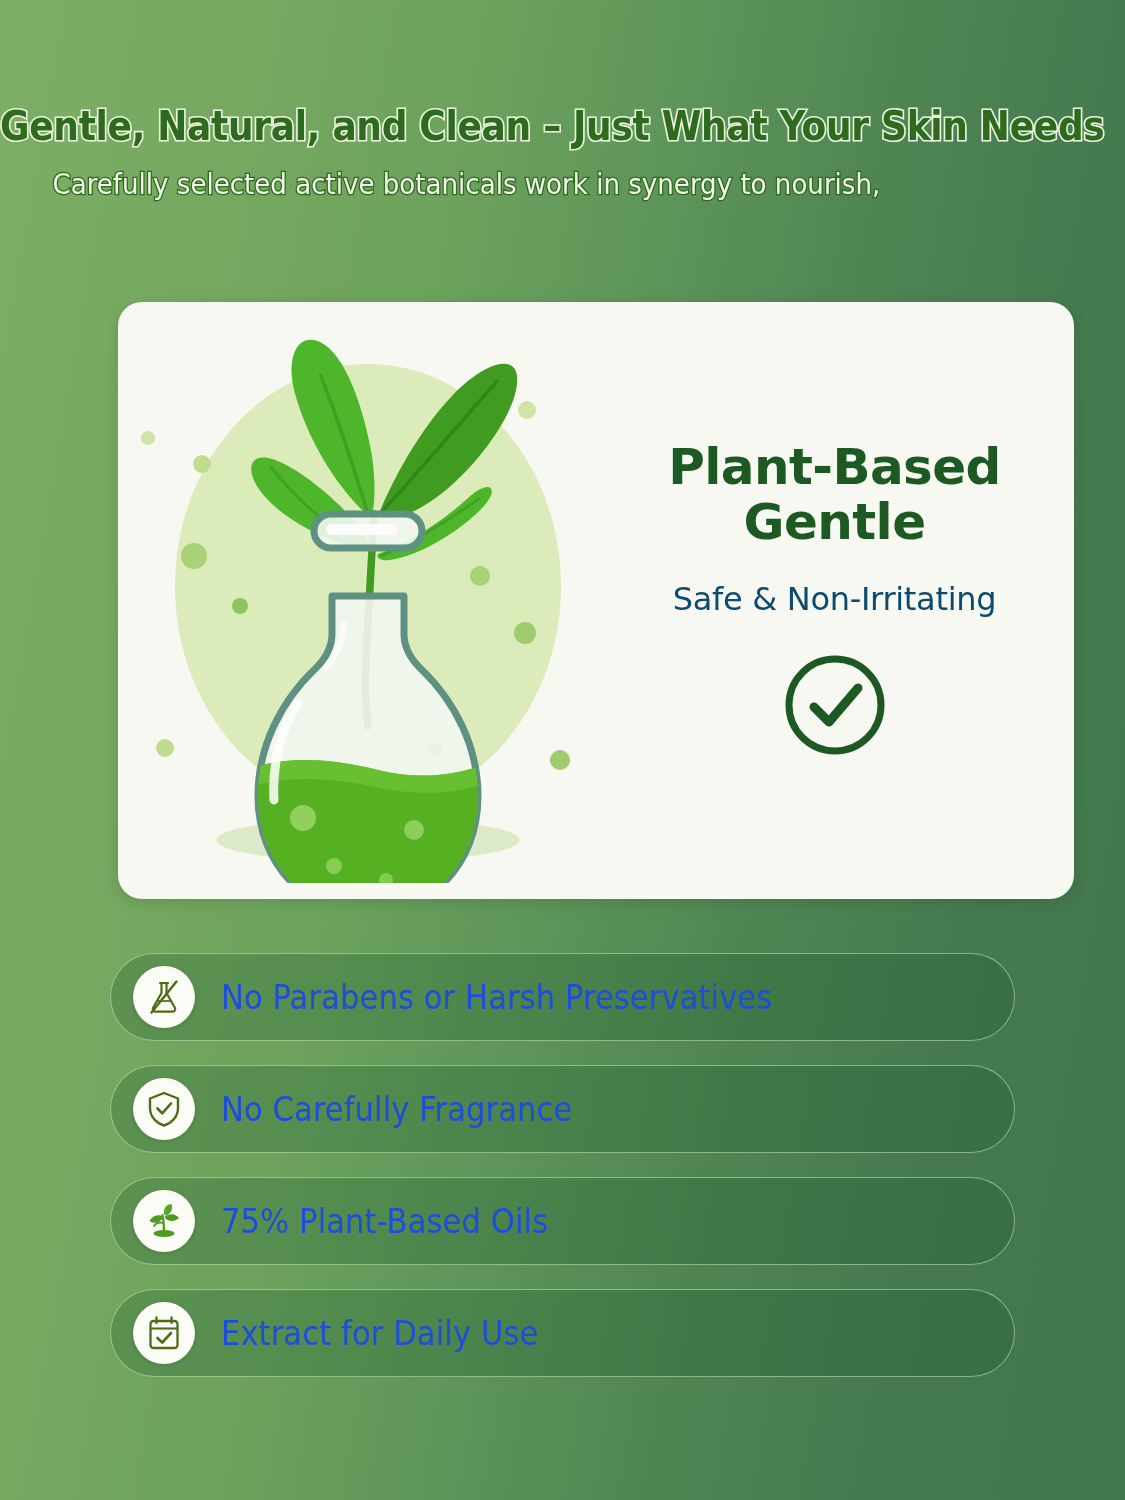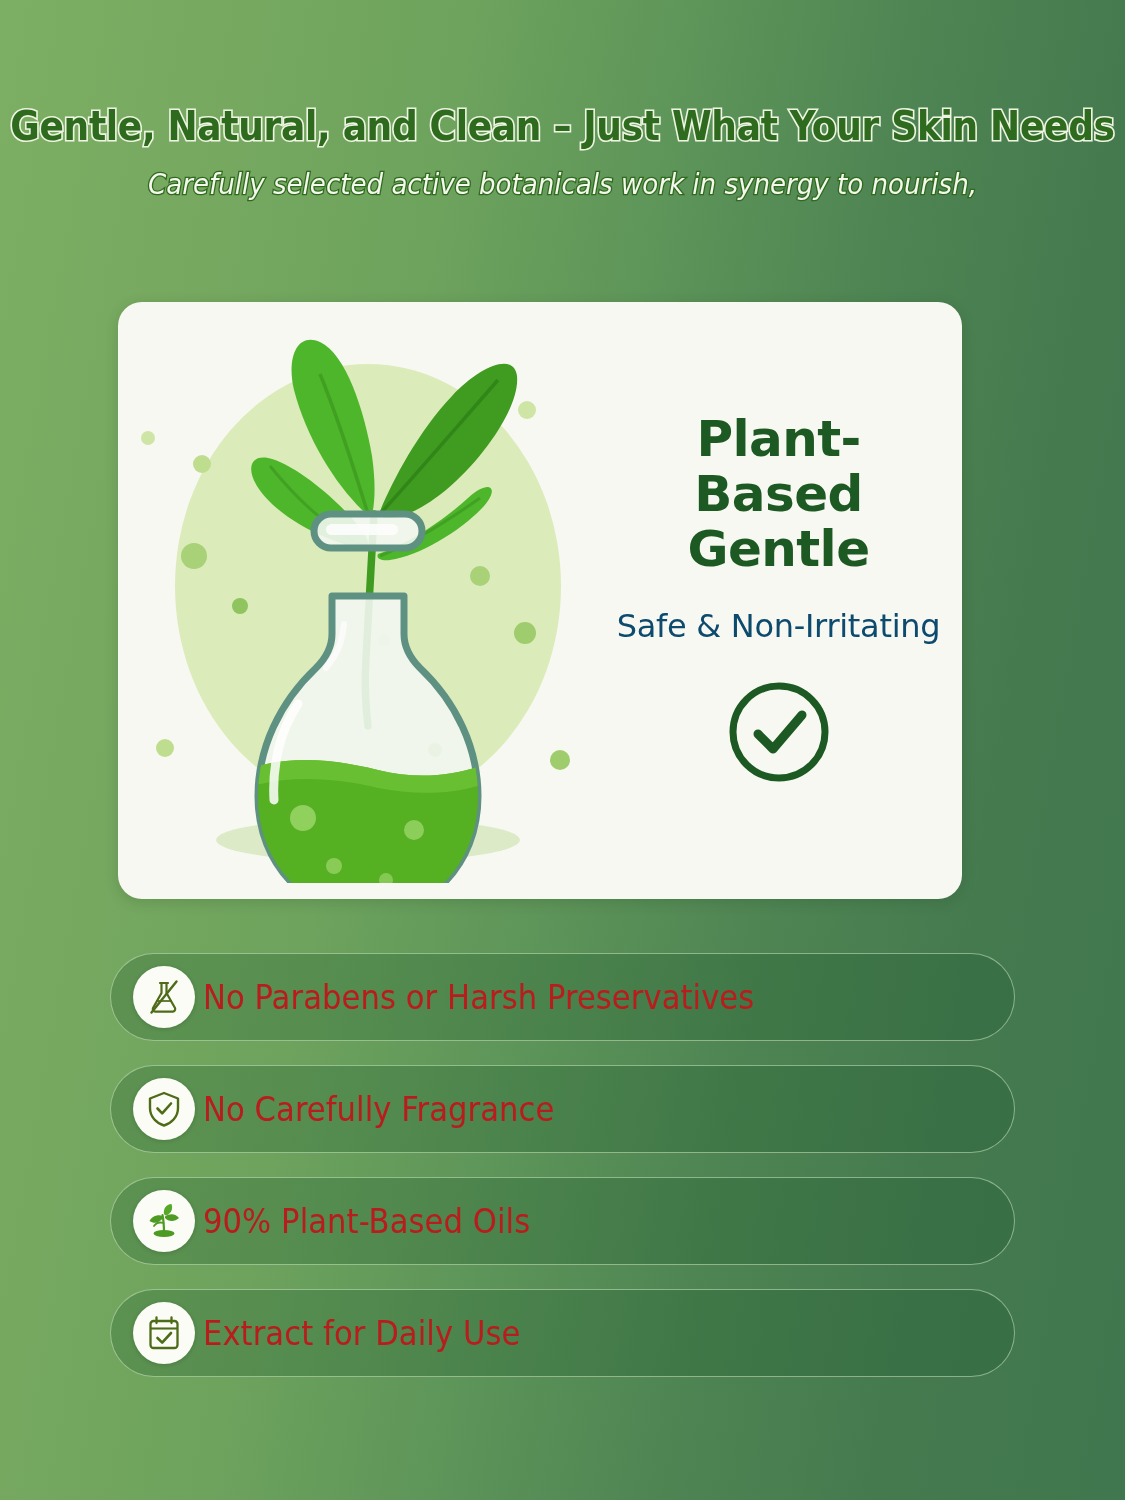--- a/index.html
+++ b/index.html
@@ -19,21 +19,21 @@
        #5e9559 50%,
        #4f8553 66%,
        #457a4f 82%,
        #41774e 100%);
     position:relative;
   }
 
   
   .header {
     padding-top:104px;
-    text-align:center;
+    text-align:left;
   }
 
   .headline {
     font-family:"DejaVu Sans Condensed","Liberation Sans", sans-serif;
     font-size:40px;
     font-weight:bold;
     letter-spacing:-0.3px;
     color:#2f6b1e;
     -webkit-text-stroke:3.2px #eef4e2;
     paint-order:stroke fill;
@@ -44,28 +44,28 @@
   .subline {
     margin-top:17px;
     font-family:"DejaVu Sans Condensed","Liberation Sans", sans-serif;
     font-size:29px;
     font-weight:normal;
     color:#f4f7ec;
     -webkit-text-stroke:2.6px #2f6b1e;
     paint-order:stroke fill;
     line-height:1.30;
     max-width:1020px;
-    margin-left:auto; margin-right:auto;font-style:italic;
+    margin-left:auto; margin-right:auto;
   }
 
   
   .hero-card {
     position:absolute;
     left:118px; top:302px;
-    width:844px; height:597px;
+    width:956px; height:597px;
     background:#f8f8f2;
     border-radius:24px;
     box-shadow:0 3px 14px rgba(20,50,20,0.16);
     overflow:hidden;
   }
 
   .hero-inner { position:relative; width:100%; height:100%; display:flex; }
 
   .illus-col { position:relative; width:497px; height:100%; flex:none; }
   .text-col  { position:relative; flex:1; display:flex; flex-direction:column;
@@ -117,25 +117,25 @@
   .badge {
     width:62px; height:62px;
     flex:none;
     border-radius:50%;
     background:#fcfcf6;
     display:flex; align-items:center; justify-content:center;
     box-shadow:0 1px 4px rgba(10,40,10,0.18);
   }
 
   .pill-label {
-    margin-left:8px;
+    margin-left:26px;
     font-family:"DejaVu Sans Condensed","Liberation Sans", sans-serif;
     font-size:34px;
     font-weight:normal;
-    color:#b91c1c;
+    color:#1d4ed8;
     letter-spacing:0.1px;
   }
 </style>
 </head>
 <body>
 
 <div class="header">
   <div class="headline">Gentle, Natural, and Clean – Just What Your Skin Needs</div>
   <div class="subline">
     <div>Carefully selected active botanicals work in synergy to nourish,</div>
@@ -266,21 +266,21 @@
     <div class="badge">
       <svg width="42" height="42" viewBox="0 0 42 42">
         <ellipse cx="21" cy="33.5" rx="10.5" ry="3.4" fill="#4e9b23"></ellipse>
         <path d="M21 33 C21 26 20.5 20 19.5 15" stroke="#4e9b23" stroke-width="2.2" fill="none" stroke-linecap="round"></path>
         <path d="M20 16 C15 14 9 16 6.5 21 C11.5 24.5 17.5 22.5 20 17.5 Z" fill="#4e9b23"></path>
         <path d="M21 14 C20 9 23 4.5 28.5 4 C30.5 9.5 27.5 14.5 22.5 15.5 Z" fill="#57a82a"></path>
         <path d="M22 16.5 C26.5 13 33 13.5 36 18 C31.5 22.5 25 21.5 22 18 Z" fill="#4e9b23"></path>
         <path d="M20.5 23 C17 22 13 23 11 26" stroke="#4e9b23" stroke-width="1.8" fill="none" stroke-linecap="round"></path>
       </svg>
     </div>
-    <div class="pill-label">90% Plant-Based Oils</div>
+    <div class="pill-label">75% Plant-Based Oils</div>
   </div>
 
   <div class="pill">
     <div class="badge">
       <svg width="40" height="40" viewBox="0 0 40 40">
         <path d="M12.5 4.5 L12.5 10 M27.5 4.5 L27.5 10" stroke="#4e6b18" stroke-width="2.3" stroke-linecap="round"></path>
         <rect x="6.5" y="8" width="27" height="27" rx="3" fill="none" stroke="#4e6b18" stroke-width="2.3"></rect>
         <path d="M6.5 15.5 L33.5 15.5" stroke="#4e6b18" stroke-width="2.1"></path>
         <path d="M13.5 25 L18.2 29.6 L27 20" fill="none" stroke="#4e6b18" stroke-width="2.6" stroke-linecap="round" stroke-linejoin="round"></path>
       </svg>

